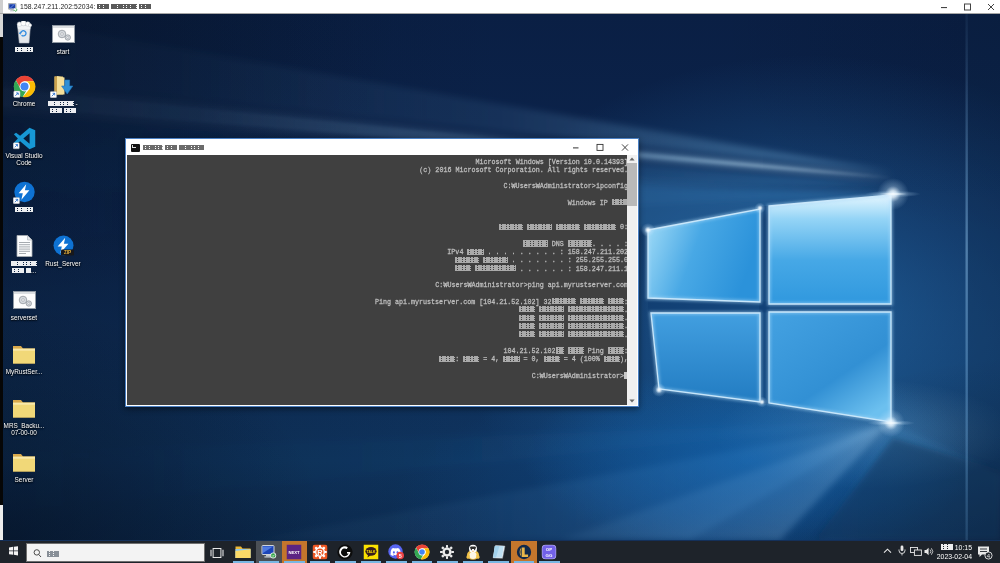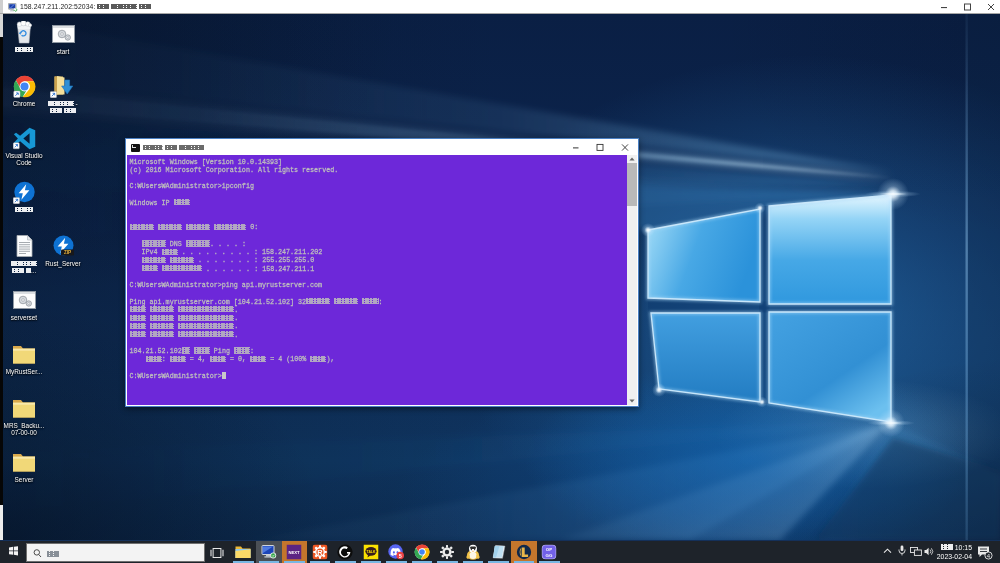--- a/index.html
+++ b/index.html
@@ -21,21 +21,21 @@
 
 .di{position:absolute;width:44px;text-align:center;color:#fff;}
 .di .ic{height:24px;display:flex;align-items:center;justify-content:center;}
 .di .lb{margin-top:2px;font-size:6.4px;line-height:7.2px;color:#fff;text-shadow:0 1px 1.5px rgba(0,0,0,0.95),0 0 2px rgba(0,0,0,0.8);white-space:nowrap;}
 
 #cmd{position:absolute;left:125px;top:124px;width:514px;height:269px;box-sizing:border-box;background:#fff;border:1px solid #4a80c4;box-shadow:0 2px 6px rgba(0,0,0,0.45);}
 #cmdtb{position:absolute;left:0;top:0;right:0;height:16px;background:#fff;}
 #cmdtb .ti{position:absolute;left:5px;top:5px;width:9px;height:7.5px;background:#111;border-radius:1px;}
 #cmdtb .ti:after{content:"";position:absolute;left:1px;top:1px;width:3px;height:2px;border-left:1px solid #ddd;border-bottom:1px solid #ddd;}
 #cmdtb .tt{position:absolute;left:17px;top:5px;font-size:6.6px;color:#222;}
-#console{position:absolute;left:1px;top:16px;width:501px;bottom:1px;background:#6d28d9;overflow:hidden;}
+#console{position:absolute;left:1px;top:16px;width:501px;bottom:1px;background:#404040;overflow:hidden;text-align:right;}
 #console pre{margin:0;padding:2.6px 0 0 2.5px;font-family:"Liberation Mono",monospace;font-size:6.7px;line-height:8.23px;color:#bdbdbd;-webkit-text-stroke:0.26px #bdbdbd;}
 #sbar{position:absolute;right:1px;top:16px;width:10px;bottom:1px;background:#f0f0f0;}
 .cur{display:inline-block;width:4px;height:6.3px;background:#c9c9c9;vertical-align:-1px;}
 
 #taskbar{position:absolute;left:0;top:540px;width:1000px;height:23px;background:#1e232a;border-top:1px solid #14305a;box-sizing:border-box;}
 #search{position:absolute;left:25.5px;top:1.5px;width:179px;height:19.5px;background:#f3f3f3;border:1px solid #6f6f6f;box-sizing:border-box;}
 #search .sk{position:absolute;left:20px;top:7px;color:#5f6a75;font-size:0;line-height:0;}
 .tbtn{position:absolute;top:0;width:25.6px;height:22px;}
 .tbtn svg{position:absolute;left:50%;top:50%;transform:translate(-50%,-50%);}
 .ul{position:absolute;left:2.5px;right:2.5px;bottom:0px;height:2px;background:#79b7e3;}

